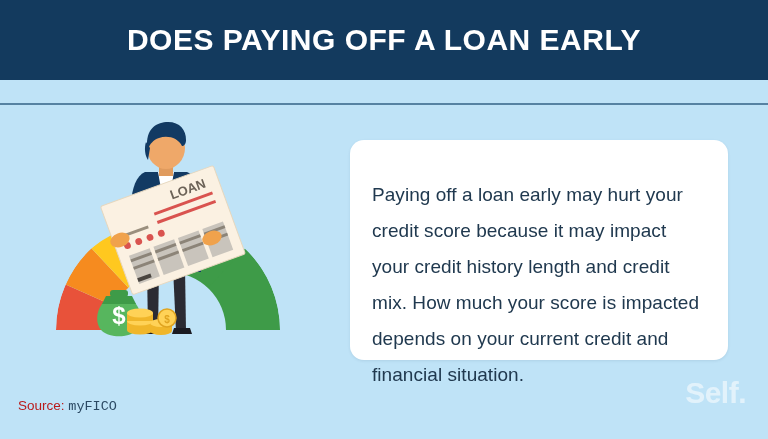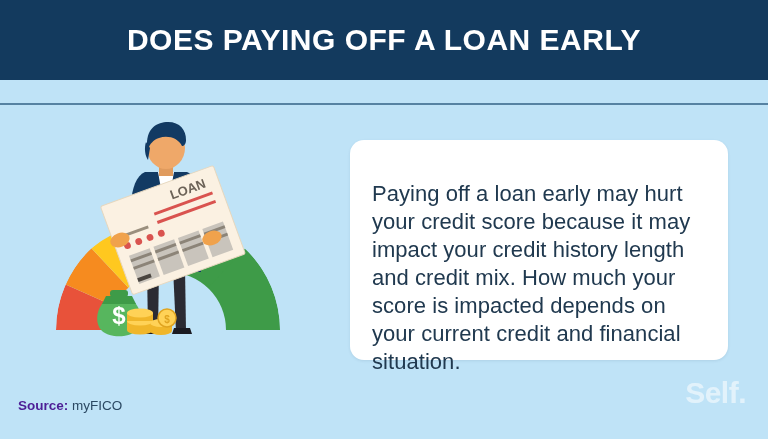--- a/index.html
+++ b/index.html
@@ -44,32 +44,32 @@
   .card{
     position:absolute;left:350px;top:140px;width:378px;height:220px;
     background:#FFFFFF;border-radius:14px;
     box-shadow:0 1px 3px rgba(20,60,90,.10);
     box-sizing:border-box;
     padding:18px 22px 14px 22px;
     display:flex;align-items:flex-start;
   }
   .card-text{
     color:#20394F;
-    font-size:22px;
-    line-height:28px;
+    font-size:19px;
+    line-height:36px;
     letter-spacing:.05px;
   }
 
   
   .source{
     position:absolute;left:18px;top:398px;
     font-size:13.5px;color:#20394F;white-space:nowrap;
   }
-  .source b{font-weight:bold;color:#4c1d95;}
-  .source span.src-val{font-weight:normal;color:#2B4963;}
+  .source b{font-weight:normal;color:#b91c1c;}
+  .source span.src-val{font-weight:normal;color:#2B4963;font-family:Liberation Mono, monospace;}
 
   .logo{
     position:absolute;right:22px;top:378px;
     font-size:30px;font-weight:bold;letter-spacing:-0.5px;
     color:#FFFFFF;opacity:.55;line-height:30px;margin-left:12px;
   }
   .logo .dot{color:#FFFFFF;}
 </style>
 </head>
 <body>

